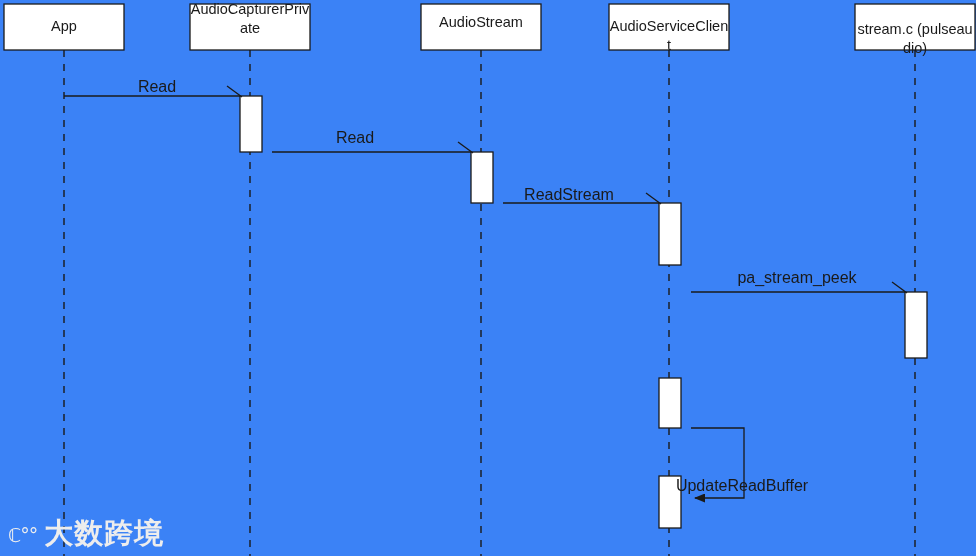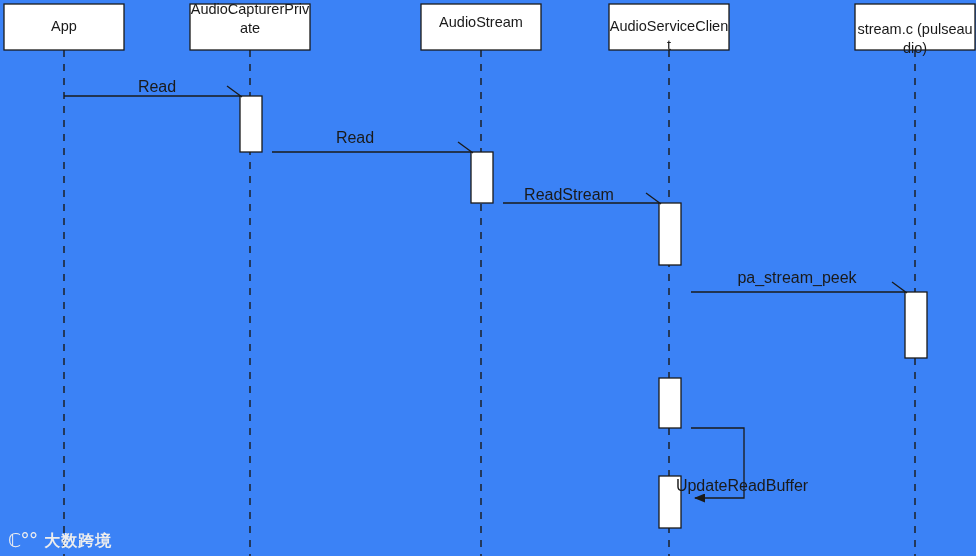--- a/index.html
+++ b/index.html
@@ -39,22 +39,22 @@
     pointer-events:none;
     user-select:none;
   }
   #watermark .wm-mark{
     font-size:19px;color:#eeeeee;
     font-family:"DejaVu Sans",sans-serif;
     letter-spacing:-1px;
     line-height:1;
   }
   #watermark .wm-text{
-    font-size:16px;color:#ededed;
-    font-family:Liberation Serif, serif;
+    font-size:29px;color:#ededed;
+    font-family:Liberation Mono, monospace;
     font-weight:bold;letter-spacing:1px;line-height:1;
   }
 </style>
 </head>
 <body>
 
 <div id="diagram-root">
 
   <svg id="diagram-svg" viewBox="0 0 976 556">
     <defs>

